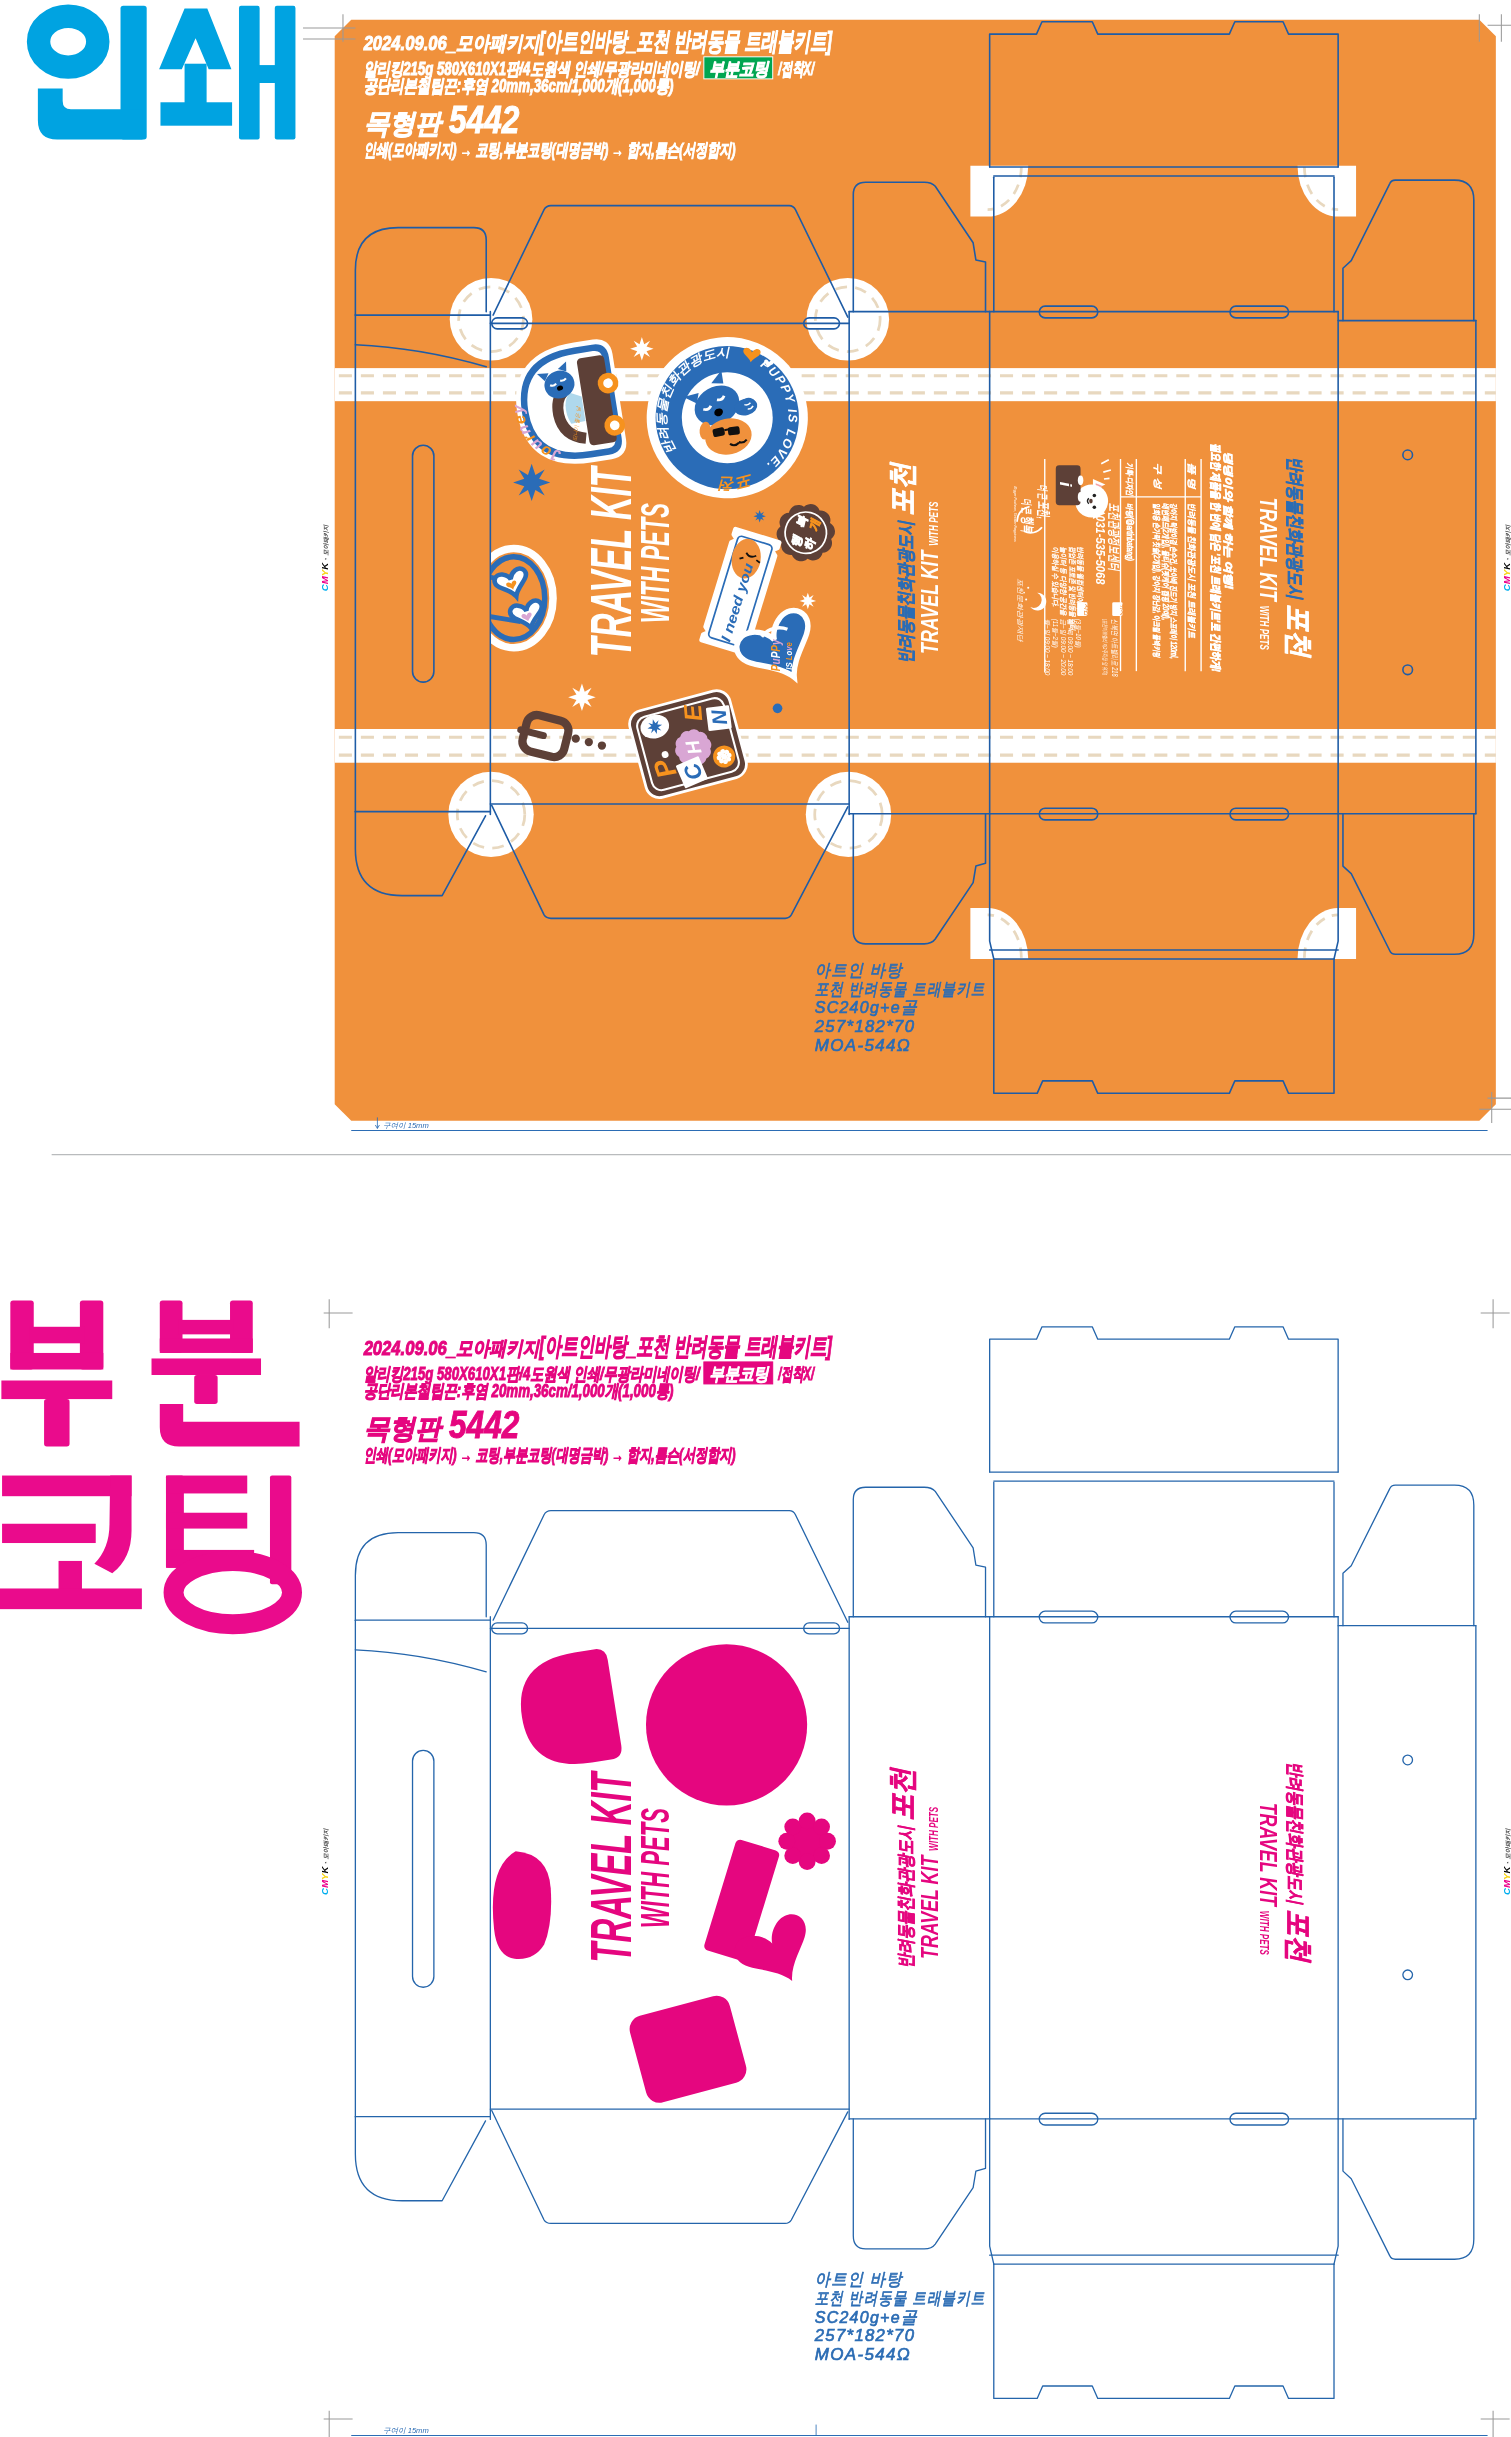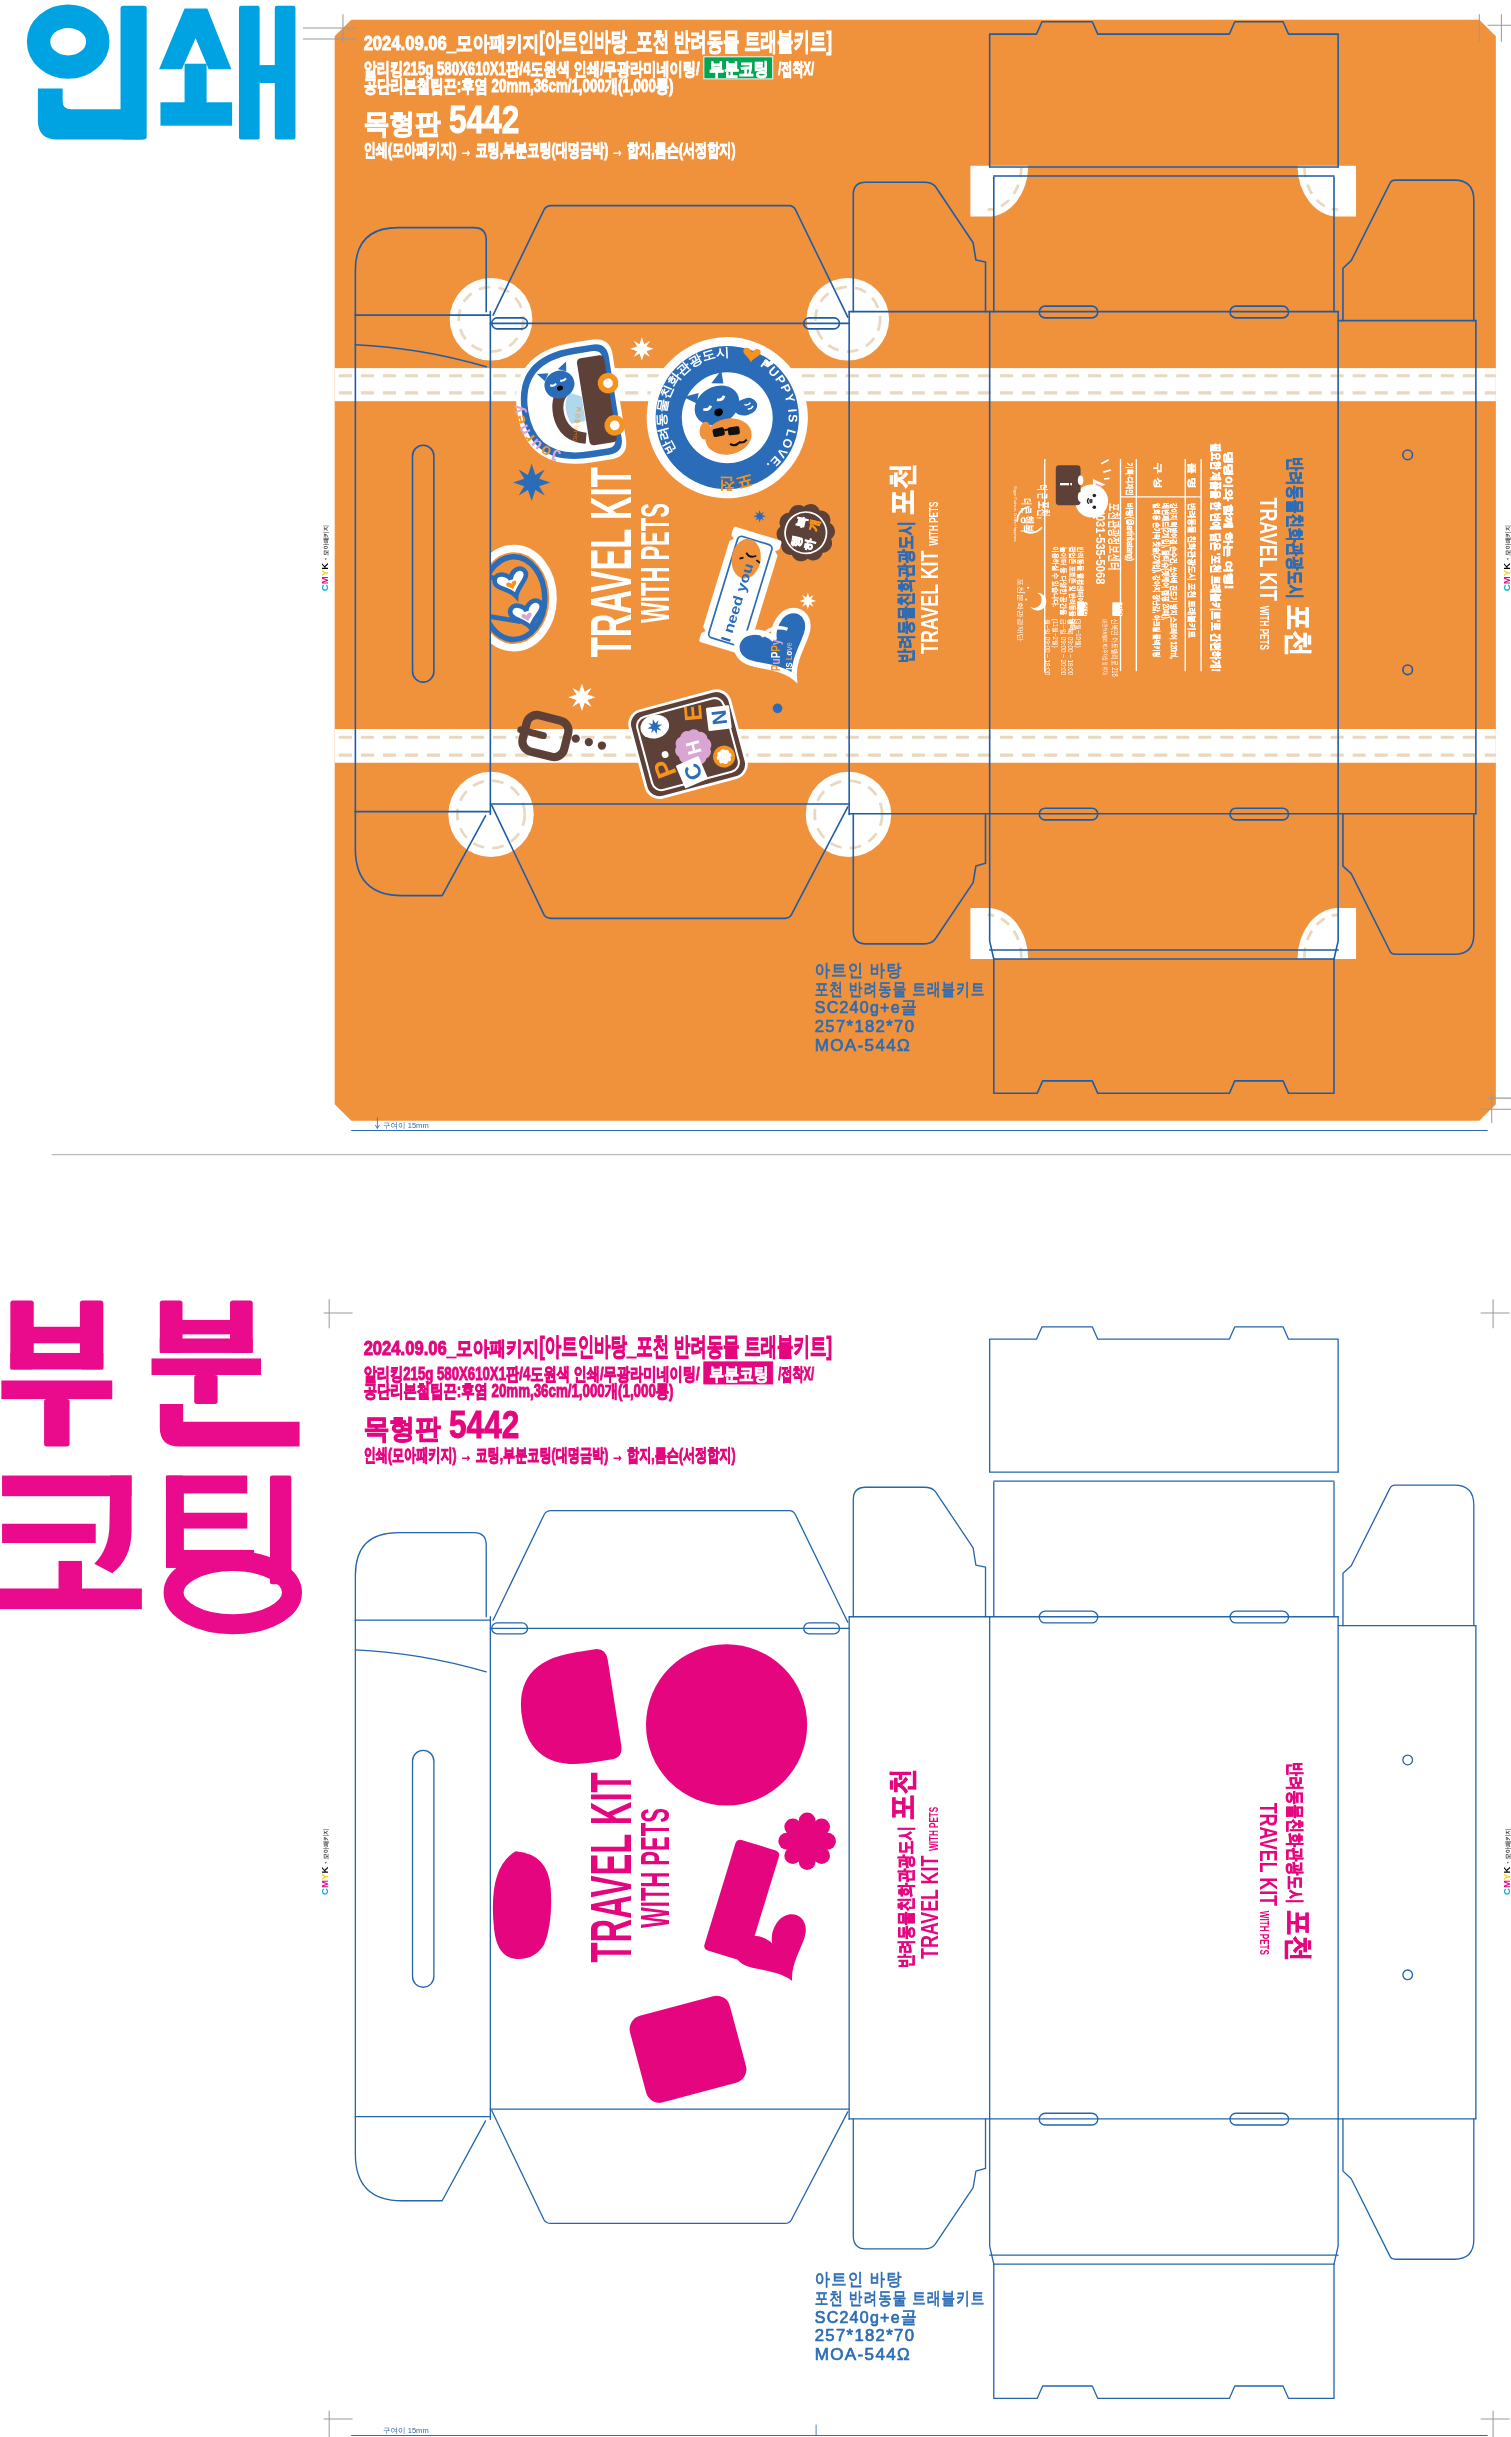--- a/index.html
+++ b/index.html
@@ -1,16 +1,16 @@
 <!DOCTYPE html>
 <html style="font-size:11px"><head>
 <meta charset="utf-8">
 <style>
 html,body{margin:0;padding:0;background:#ffffff;}
-#page{position:relative;width:1511px;height:2438px;background:#fff;overflow:hidden;font-family:"Liberation Sans",sans-serif;}
+#page{position:relative;width:1511px;height:2438px;background:#fff;overflow:hidden;font-family:"Liberation Sans",sans-serif;font-style:italic;}
 svg{position:absolute;top:0;left:0;}
 text{font-family:"Liberation Sans",sans-serif;}
 </style>
 </head>
 <body>
 <div id="page">
 <svg width="1511" height="2438" viewBox="0 0 2194 3539">
 <defs>
 
 <polygon id="st8" points="1,0 0.4,0.2 0.7,0.7 0.2,0.4 0,1 -0.2,0.4 -0.7,0.7 -0.4,0.2 -1,0 -0.4,-0.2 -0.7,-0.7 -0.2,-0.4 0,-1 0.2,-0.4 0.7,-0.7 0.4,-0.2"></polygon>

